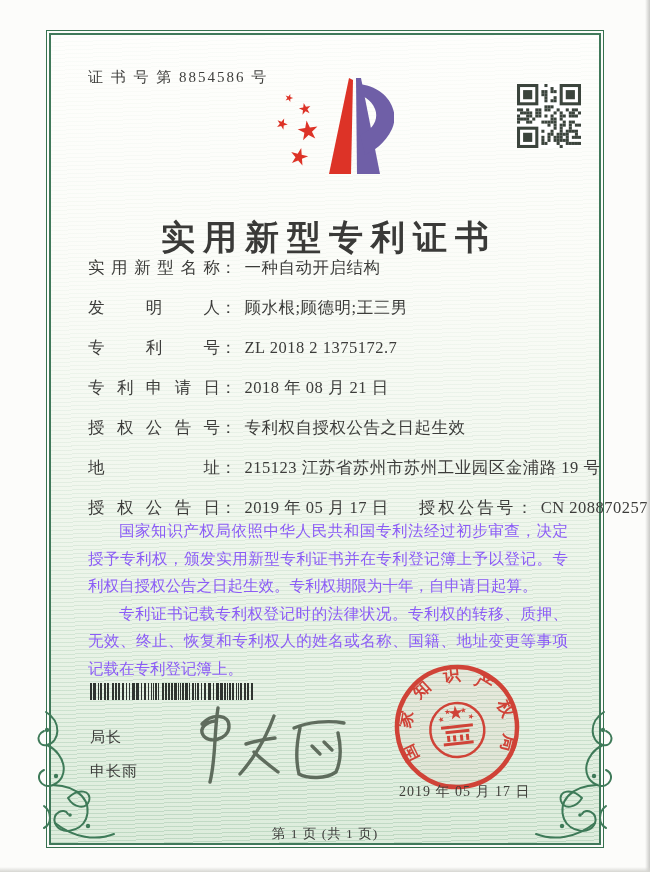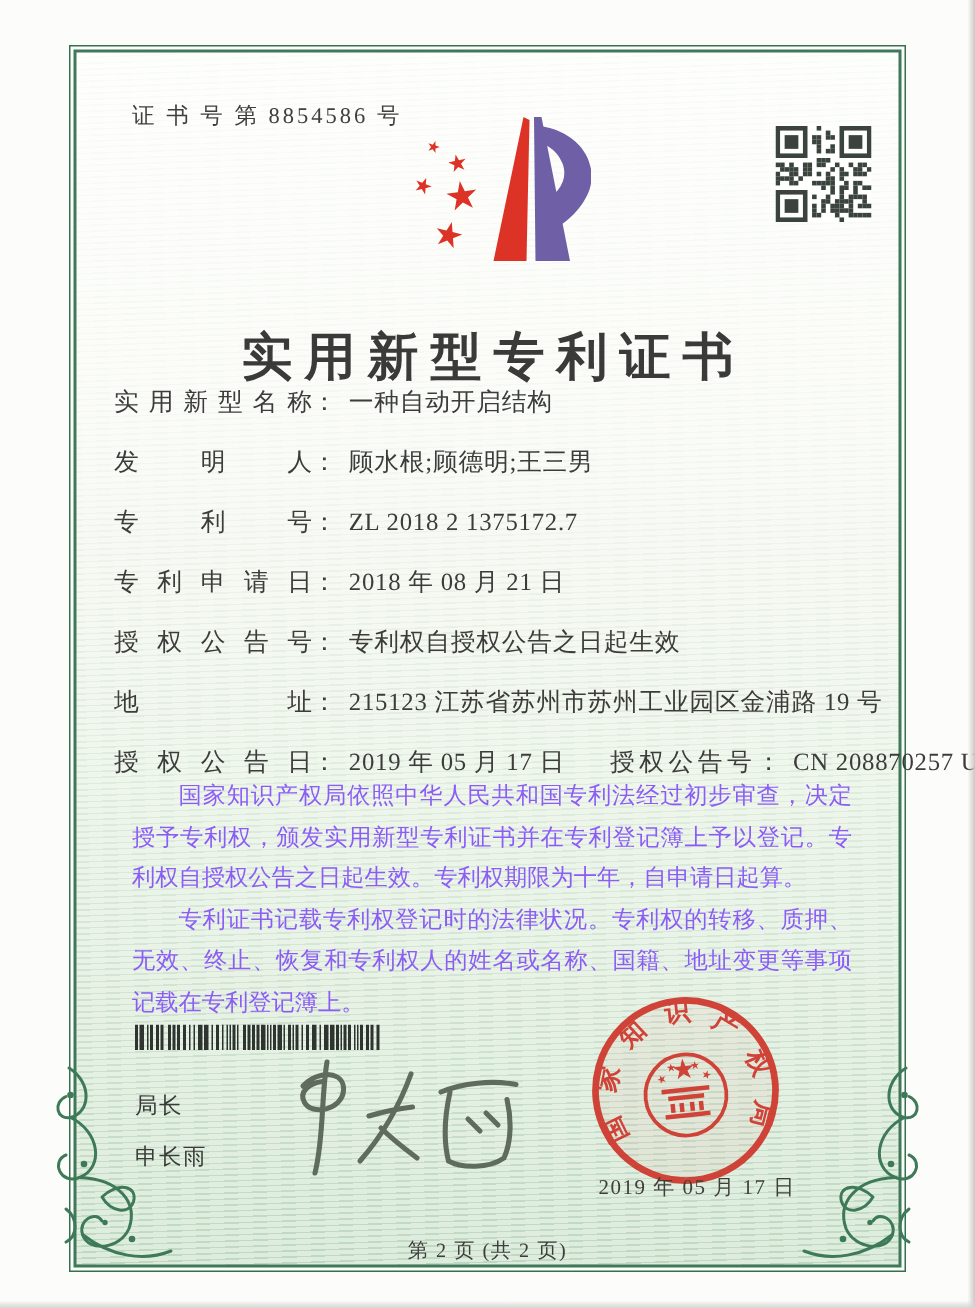--- a/index.html
+++ b/index.html
@@ -31,21 +31,21 @@
   .corner-br { left:532px; top:686px; transform:scaleX(-1); }
 
   .cert-no { position:absolute; left:88px; top:68px; font-size:15px; letter-spacing:2px; color:#3f3f3d; }
 
   .logo { position:absolute; left:252px; top:70px; width:142px; height:118px; }
   .qr { position:absolute; left:517px; top:84px; width:64px; height:64px; }
 
   .title { position:absolute; left:0; right:0; top:182px; text-align:center;
     font-size:34px; font-weight:600; letter-spacing:8px; text-indent:8px; color:#3a3a38;margin-top:33px; }
 
-  .fields { position:absolute; left:76px; top:256px; width:490px; }
+  .fields { position:absolute; left:88px; top:256px; width:490px; }
   .field-row { height:40px; line-height:23px; font-size:16.5px; color:#3c3c3a; white-space:nowrap; }
   .flabel { display:inline-block; width:132px; text-align:justify; text-align-last:justify; color:#3c3c3a; }
   .fcolon { display:inline-block; }
   .fvalue { margin-left:8px; letter-spacing:0.5px; }
   .pair2 { margin-left:30px; }
   .pair2 .flabel2 { letter-spacing:3px;text-align:center; }
 
   .body-text { position:absolute; left:88px; top:517px; width:480px;
     font-size:15.5px; line-height:27.5px; text-align:justify; color:#8b5cf6; }
   .body-text p { text-indent:2em; }
@@ -386,17 +386,17 @@
       <rect x="54" y="69" width="24" height="3"></rect>
       <rect x="55" y="74" width="3" height="6"></rect>
         <rect x="61" y="74" width="3" height="6"></rect>
       <rect x="68" y="74" width="3" height="6"></rect>
         <rect x="74" y="74" width="3" height="6"></rect>
       <rect x="51" y="81" width="30" height="3"></rect>
     </g>
   </svg>
   <div class="seal-date">2019 年 05 月 17 日</div>
 
-  <div class="footer">第 2 页 (共 2 页)</div>
+  <div class="footer">第 1 页 (共 1 页)</div>
 
   <div class="scan-edge-right"></div>
   <div class="scan-edge-bottom"></div>
 </div>
 
 </body></html>

